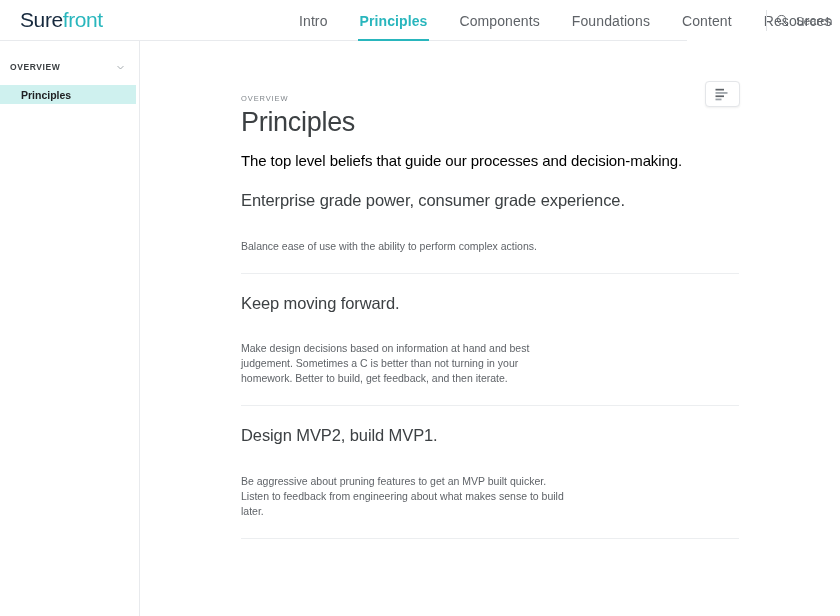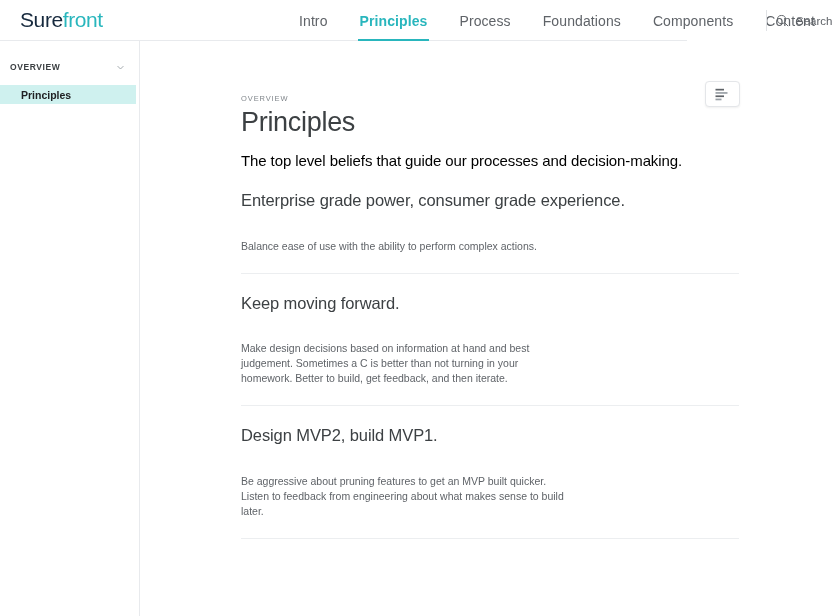--- a/index.html
+++ b/index.html
@@ -228,23 +228,22 @@
 
 <div class="header">
 
   <div class="logo">
     <span class="logo-sure">Sure</span><span class="logo-front">front</span>
   </div>
 
   <nav class="topnav" id="topnav">
       <div class="topnav-item">Intro</div>
       <div class="topnav-item active">Principles</div>
-      <div class="topnav-item">Process</div>
+      <div class="topnav-item">Components</div>
       <div class="topnav-item">Foundations</div>
-      <div class="topnav-item">Components</div>
       <div class="topnav-item">Content</div>
       <div class="topnav-item">Resources</div>
     </nav>
 
   <div class="nav-divider"></div>
 
   <div class="search-box">
     <span>
       <svg class="icon-svg" width="13" height="13" viewBox="0 0 16 16" fill="none">
         <circle cx="6.8" cy="6.8" r="5" stroke="#5f6368" stroke-width="1.2"></circle>

